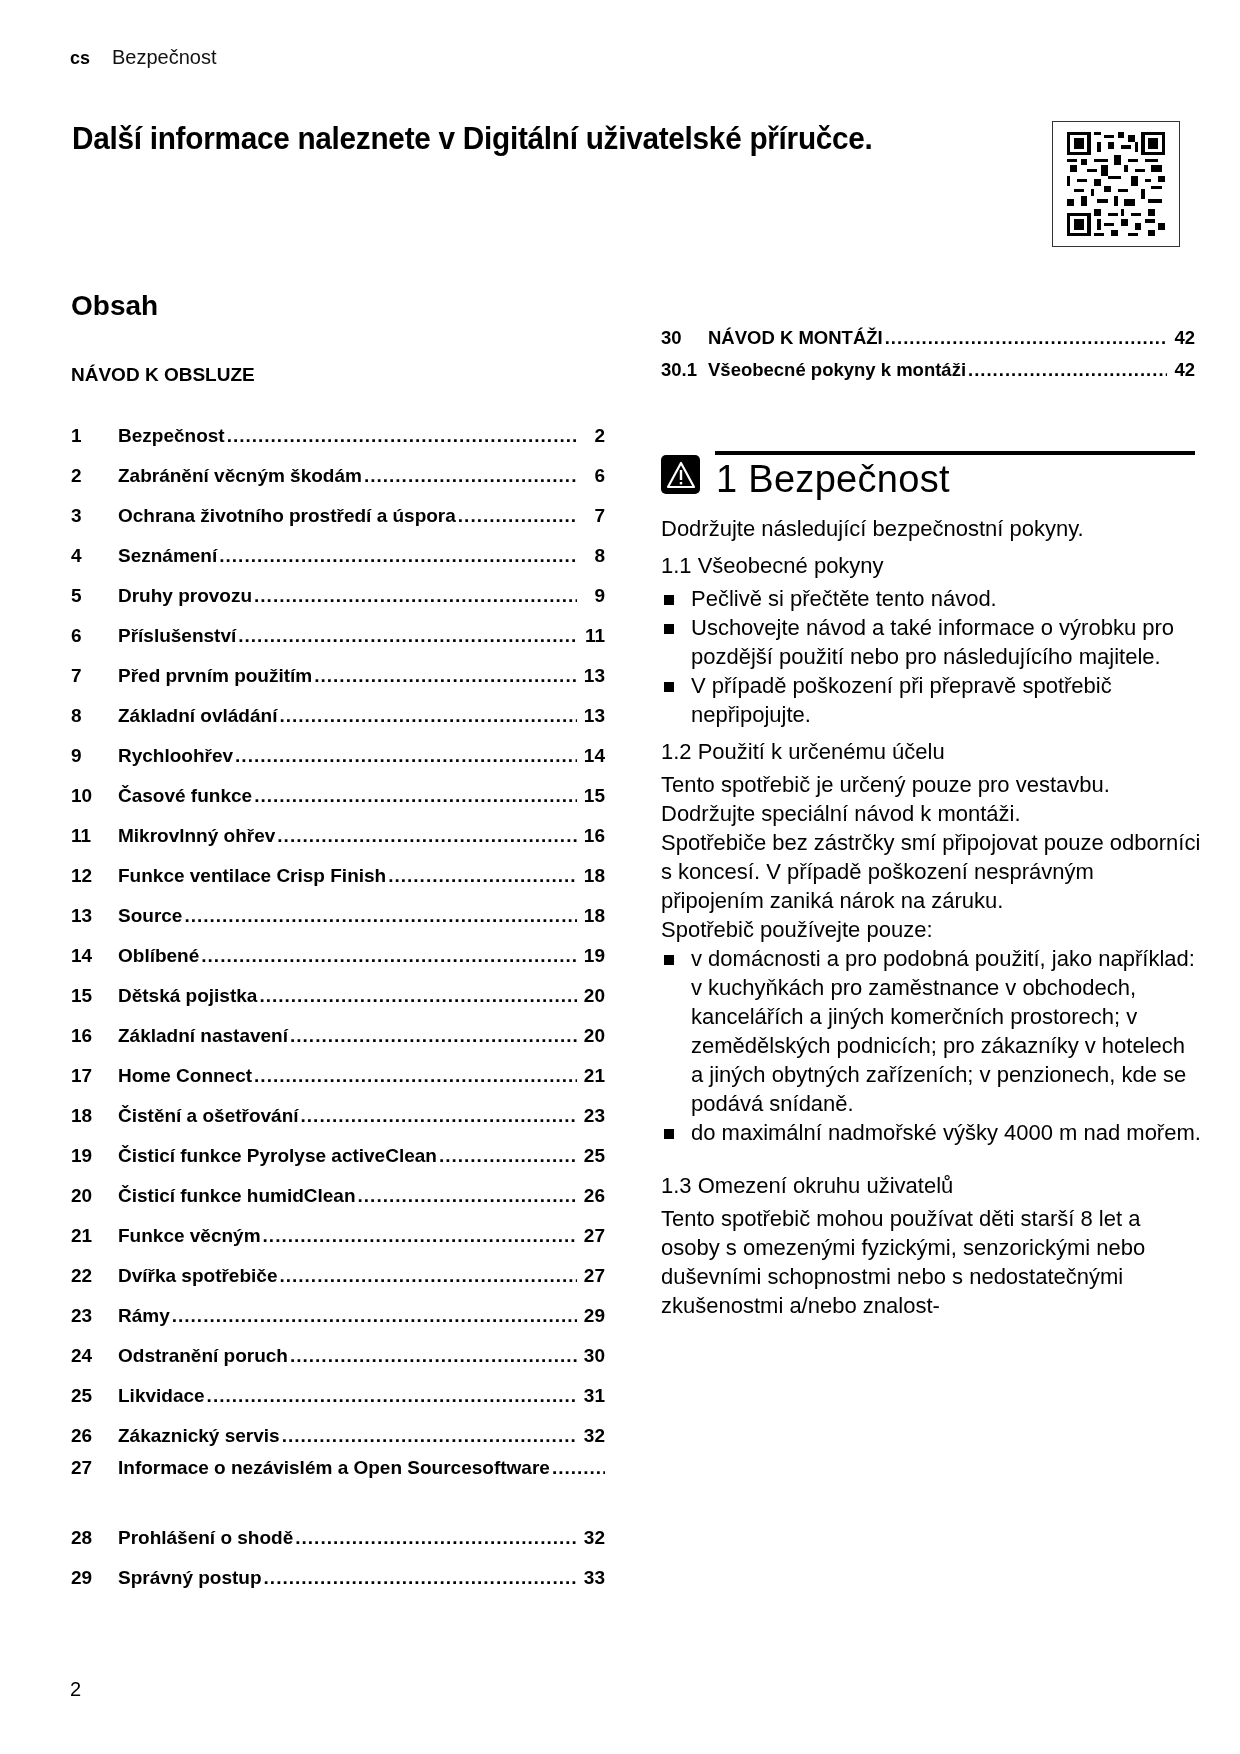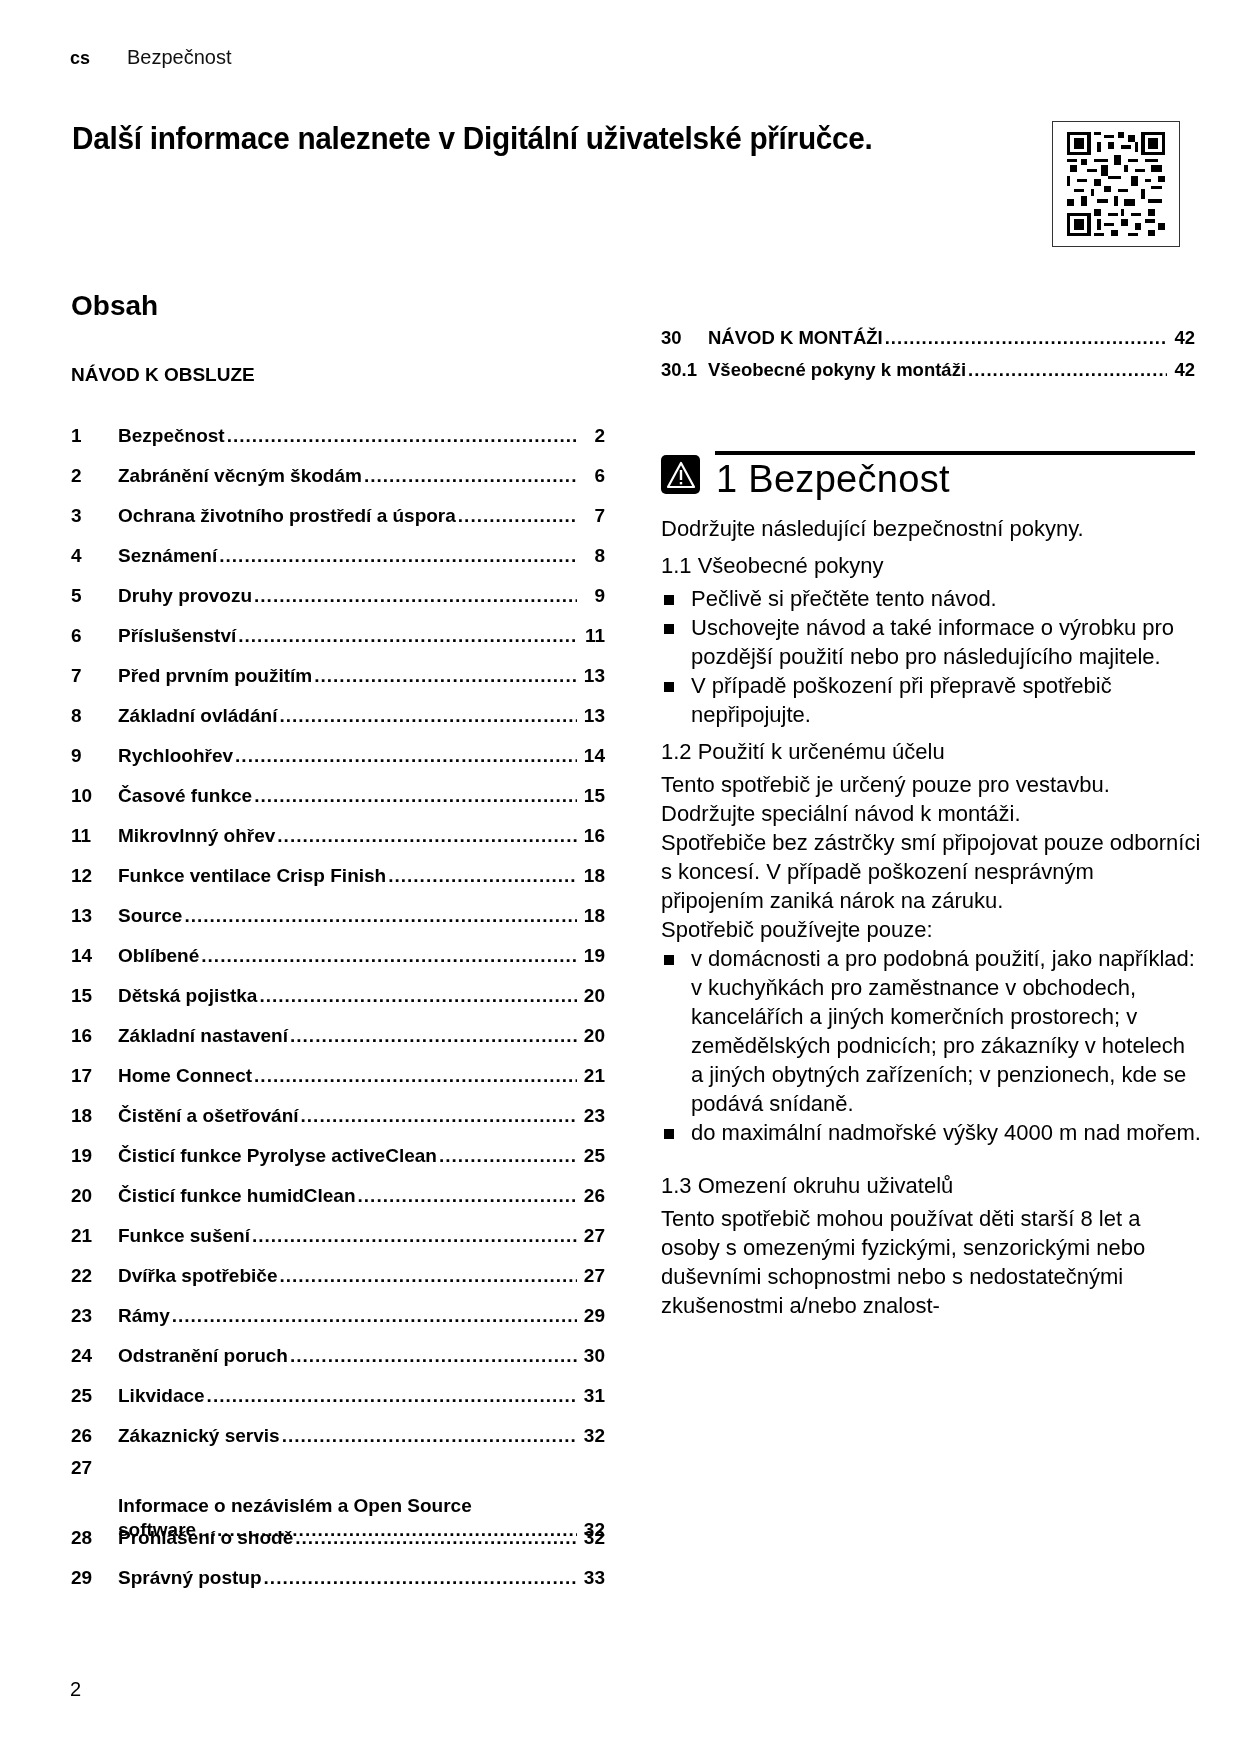--- a/index.html
+++ b/index.html
@@ -1,40 +1,40 @@
 <!DOCTYPE html>
 <html><head>
   <meta charset="utf-8">
   <style>
     * { box-sizing: border-box; margin: 0; padding: 0; }
     html, body { width: 1240px; height: 1754px; background: #ffffff; }
     body { position: relative; font-family: "Liberation Sans", sans-serif; color: #000; overflow: hidden; }
 
-    .header { position: absolute; left: 70px; top: 46px; font-size: 20px; display: flex; gap: 37px; align-items: baseline; }
+    .header { position: absolute; left: 70px; top: 46px; font-size: 20px; display: flex; gap: 22px; align-items: baseline; }
     .header .lang { font-weight: bold; font-size: 18px; }
     .header .section { font-weight: normal; color: #111; }
 
     .digital { position: absolute; left: 72px; top: 120px; font-size: 32px; font-weight: bold; letter-spacing: -0.3px; transform: scaleX(0.93); transform-origin: left top; }
 
     .qr { position: absolute; left: 1052px; top: 121px; width: 128px; height: 126px; border: 1.5px solid #333; background: #fff; display: flex; align-items: center; justify-content: center; }
     .qr svg { width: 98px; height: 106px; }
 
     .toc-title { position: absolute; left: 71px; top: 290px; font-size: 28px; font-weight: bold; }
     .toc-sub { position: absolute; left: 71px; top: 364px; font-size: 19px; font-weight: bold; }
 
     .toc { position: absolute; left: 71px; top: 408px; width: 534px; }
     .toc-row { display: flex; align-items: flex-end; font-weight: bold; font-size: 19px; line-height: 24px; height: 40px; padding-top: 8px; }
     .toc-row.two-line { height: 62px; align-items: flex-start; padding-top: 8px; }
     .toc-row .num { width: 47px; flex: 0 0 47px; }
     .toc-row .body { flex: 1; display: flex; align-items: flex-end; overflow: hidden; }
     .toc-row .label { white-space: nowrap; }
     .toc-row .leader { flex: 1; overflow: hidden; white-space: nowrap; letter-spacing: 1px; margin: 0 4px 0 2px; }
     .toc-row .leader::after { content: "......................................................................................................................................................"; }
     .toc-row .page { text-align: right; min-width: 24px; }
-    .toc-row.two-line .body { flex-direction: column; align-items: stretch; margin-top: 38px; }
+    .toc-row.two-line .body { align-items: stretch; }
     .toc-row.two-line .line2 { display: flex; align-items: flex-end; }
 
     .toc-right { position: absolute; left: 661px; top: 318px; width: 534px; }
     .toc-right .toc-row { height: 32px; padding-top: 2px; font-size: 18.5px; }
     .toc-right .toc-row .num { width: 47px; flex: 0 0 47px; }
 
     .sec-rule { position: absolute; left: 715px; top: 451px; width: 480px; height: 4px; background: #000; }
     .warn-icon { position: absolute; left: 661px; top: 455px; width: 39px; height: 39px; background: #000; border-radius: 5px; display: flex; align-items: center; justify-content: center; }
     .warn-icon svg { width: 30px; height: 28px; }
     .sec-title { position: absolute; left: 716px; top: 458px; font-size: 38px; font-weight: normal; letter-spacing: 0.3px; }
@@ -289,21 +289,21 @@
       <span class="num">20</span>
       <div class="body">
         <span class="label">Čisticí funkce humidClean</span>
         <span class="leader"></span>
         <span class="page">26</span>
       </div>
     </div>
   <div class="toc-row">
       <span class="num">21</span>
       <div class="body">
-        <span class="label">Funkce sušení</span>
+        <span class="label">Funkce věcným</span>
         <span class="leader"></span>
         <span class="page">27</span>
       </div>
     </div>
   <div class="toc-row">
       <span class="num">22</span>
       <div class="body">
         <span class="label">Dvířka spotřebiče</span>
         <span class="leader"></span>
         <span class="page">27</span>

